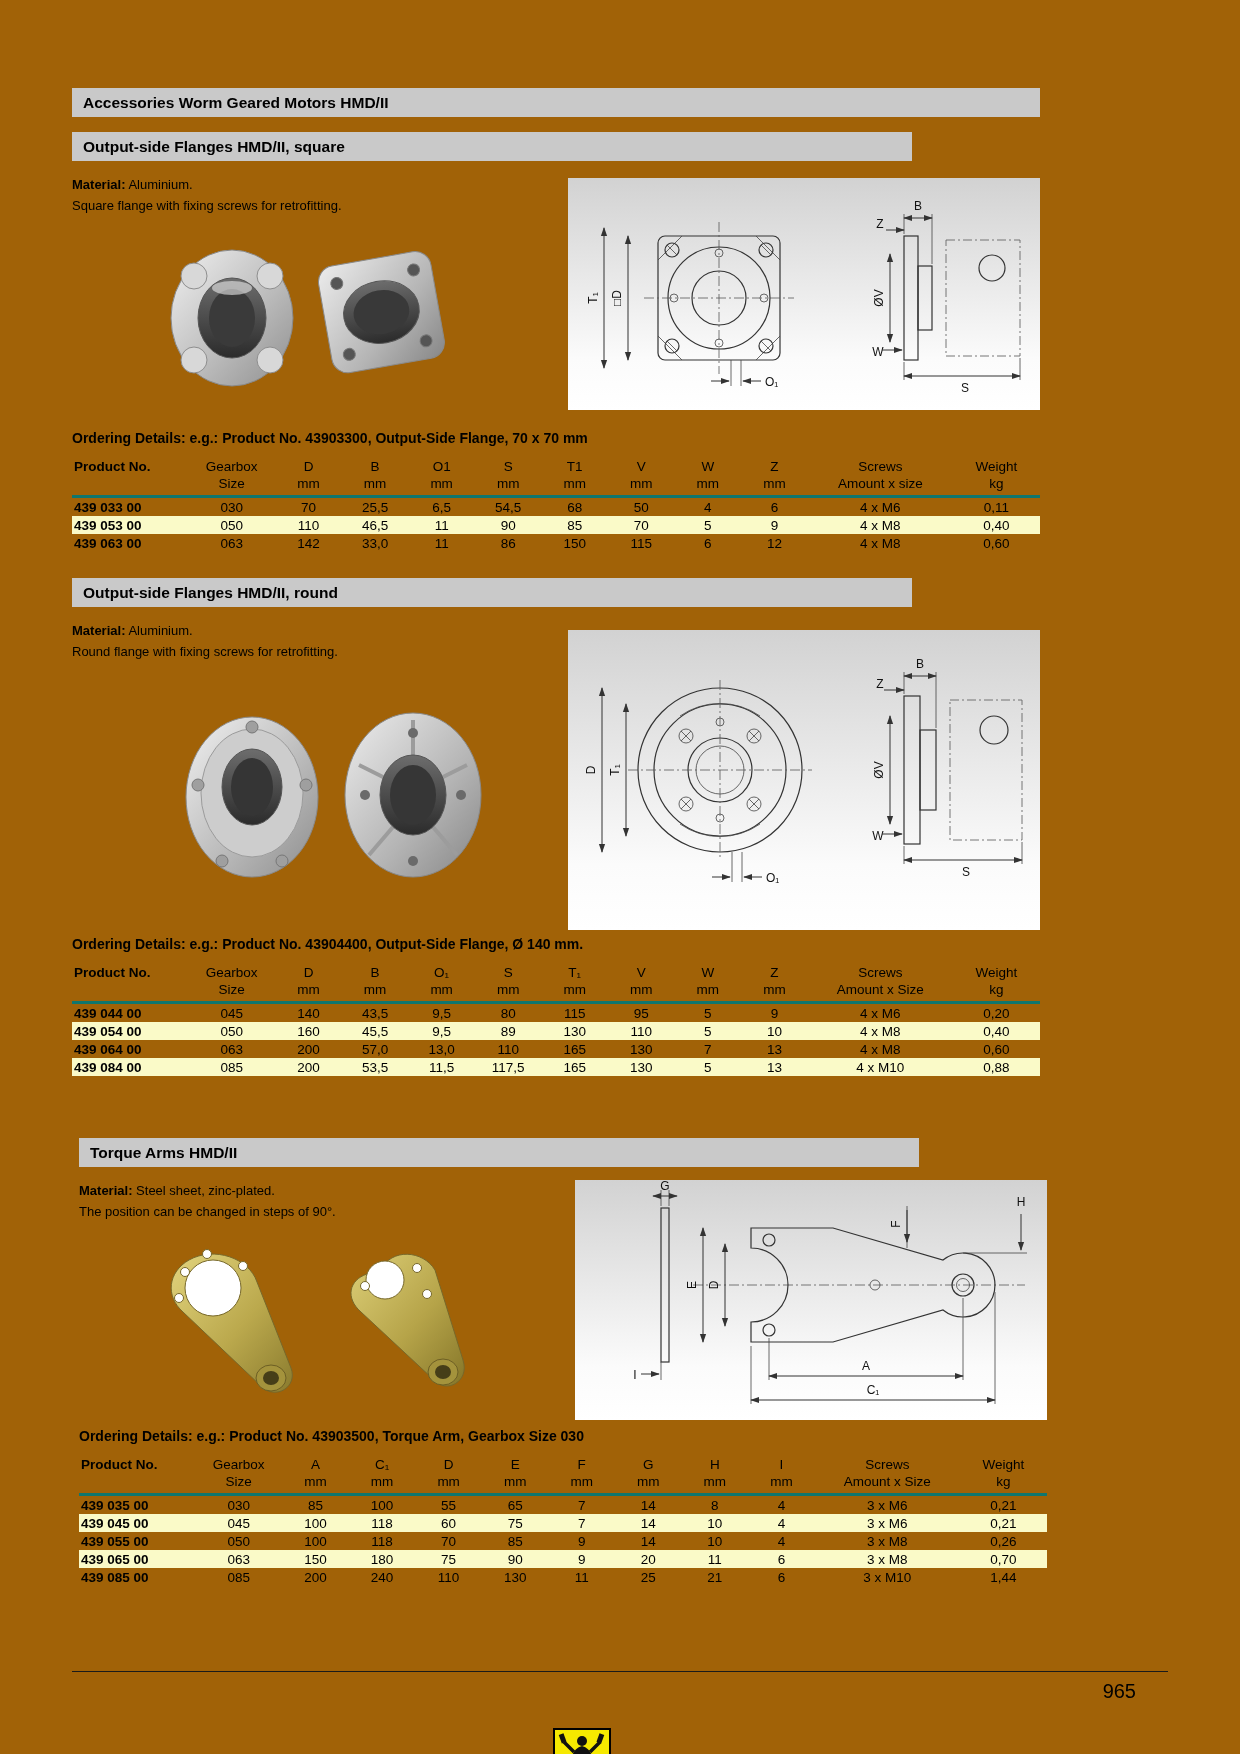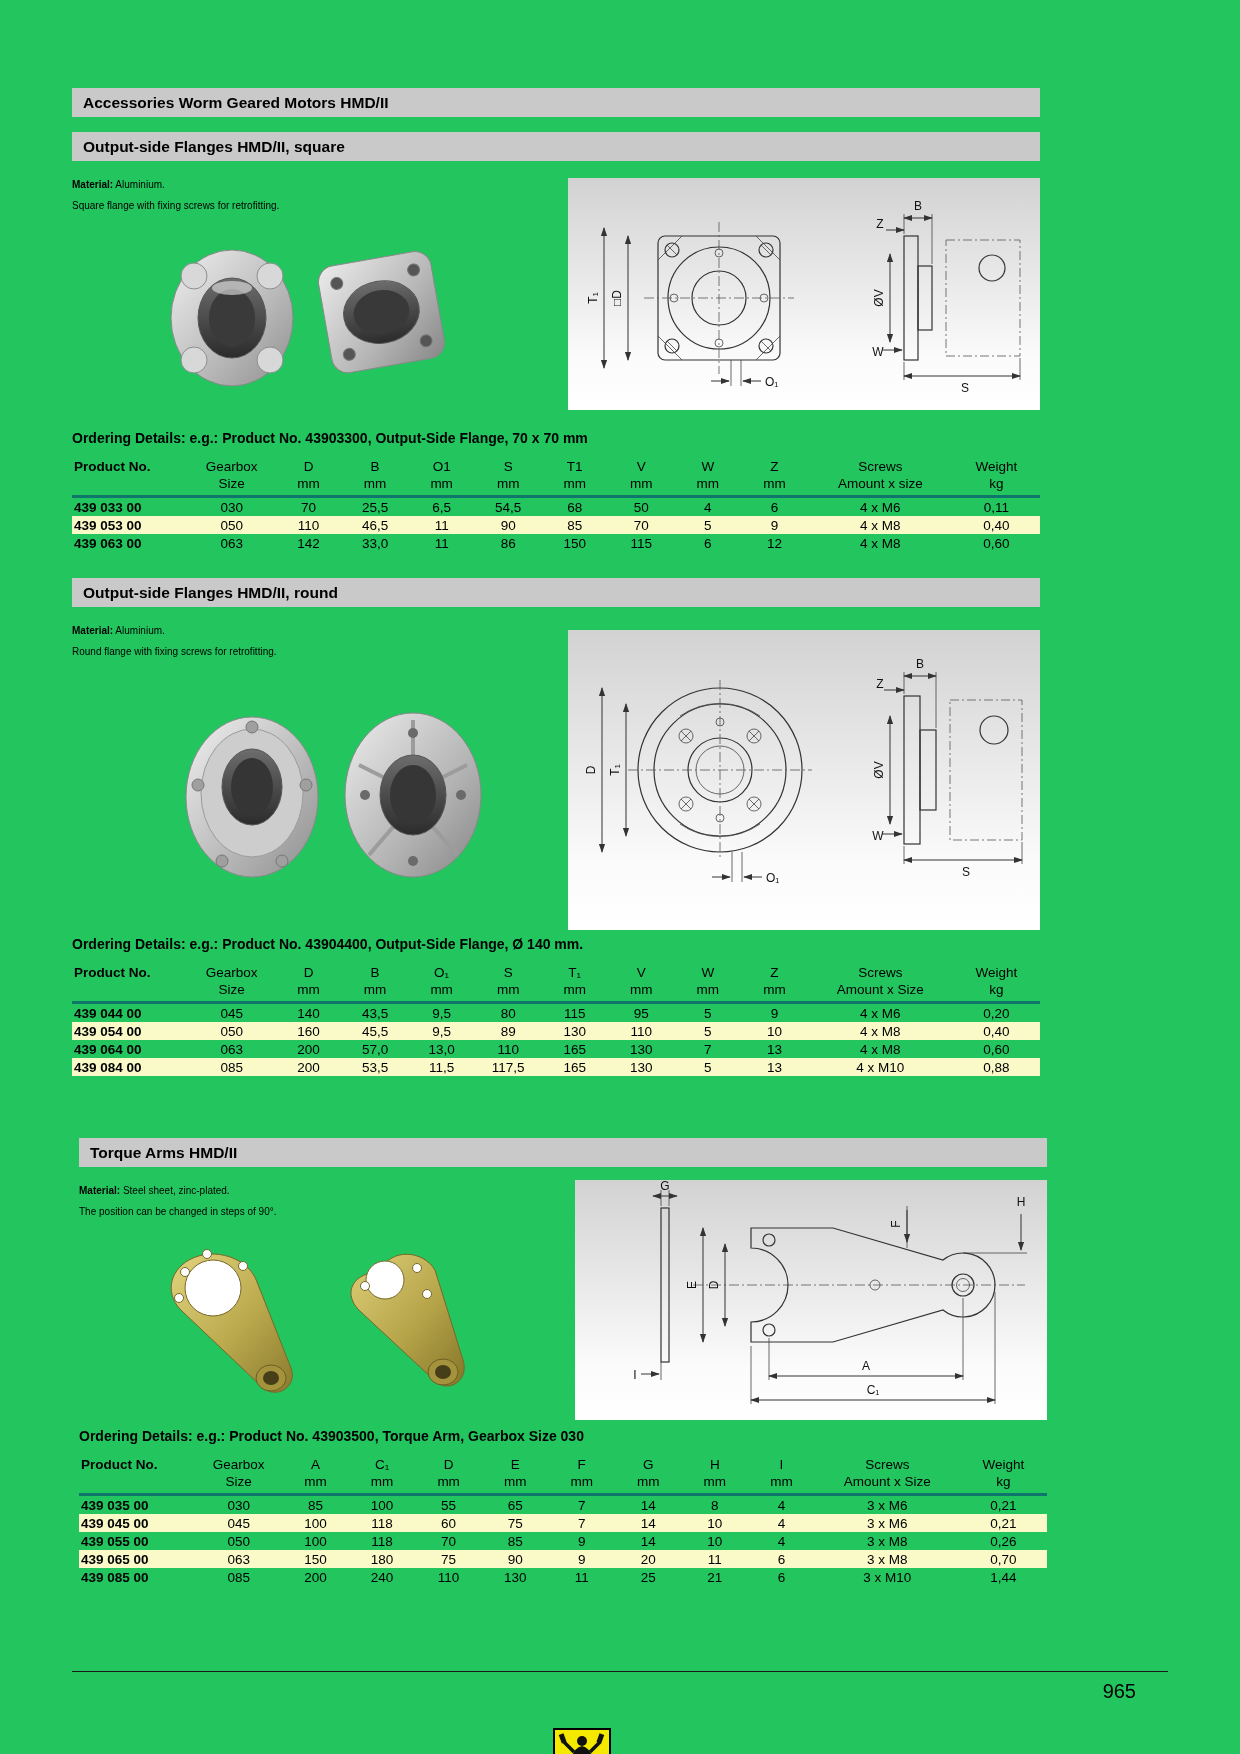--- a/index.html
+++ b/index.html
@@ -1,30 +1,30 @@
 <!DOCTYPE html>
 <html><head>
 <meta charset="utf-8">
 <style>
   * { margin:0; padding:0; box-sizing:border-box; }
   html,body { background:#fff; }
   body { font-family:"Liberation Sans","DejaVu Sans",sans-serif; color:#000; }
-  .page { position:relative; width:1240px; height:1754px; background:#22c55e; overflow:hidden; }
-
-  .bar { position:relative; width:968px; height:29px; line-height:29px;
+  .page { position:relative; width:1240px; height:1754px; background:#a16207; overflow:hidden; }
+
+  .bar { position:relative; width:840px; height:29px; line-height:29px;
          background:#c9c9c9; font-weight:bold; font-size:15.5px; padding:0 11px; }
 
   .abs { position:absolute; left:72px; width:968px; }
   #main-bar { top:88px; }
   #sec1 { top:132px; } #sec2 { top:578px; } #sec3 { top:1138px;margin-left:7px; }
 
   .intro { position:relative; margin-top:13px; }
   #sec1 .intro { height:250px; } #sec2 .intro { height:310px; } #sec3 .intro { height:242px; }
 
-  .mat, .desc { font-size:10px; line-height:21px; }
+  .mat, .desc { font-size:13px; line-height:21px; }
   .b { font-weight:bold; }
 
   .photos { position:absolute; display:flex; gap:14px; align-items:flex-start; }
   #sec1 .photos { left:90px; top:52px; }
   #sec2 .photos { left:108px; top:55px; }
   #sec3 .photos { left:80px; top:62px; }
 
   .panel { position:absolute; right:0; background:linear-gradient(#d2d2d2, #fbfbfb 78%, #ffffff); }
   #sec1 .panel { top:4px; width:472px; height:232px; }
   #sec2 .panel { top:10px; width:472px; height:300px; }

